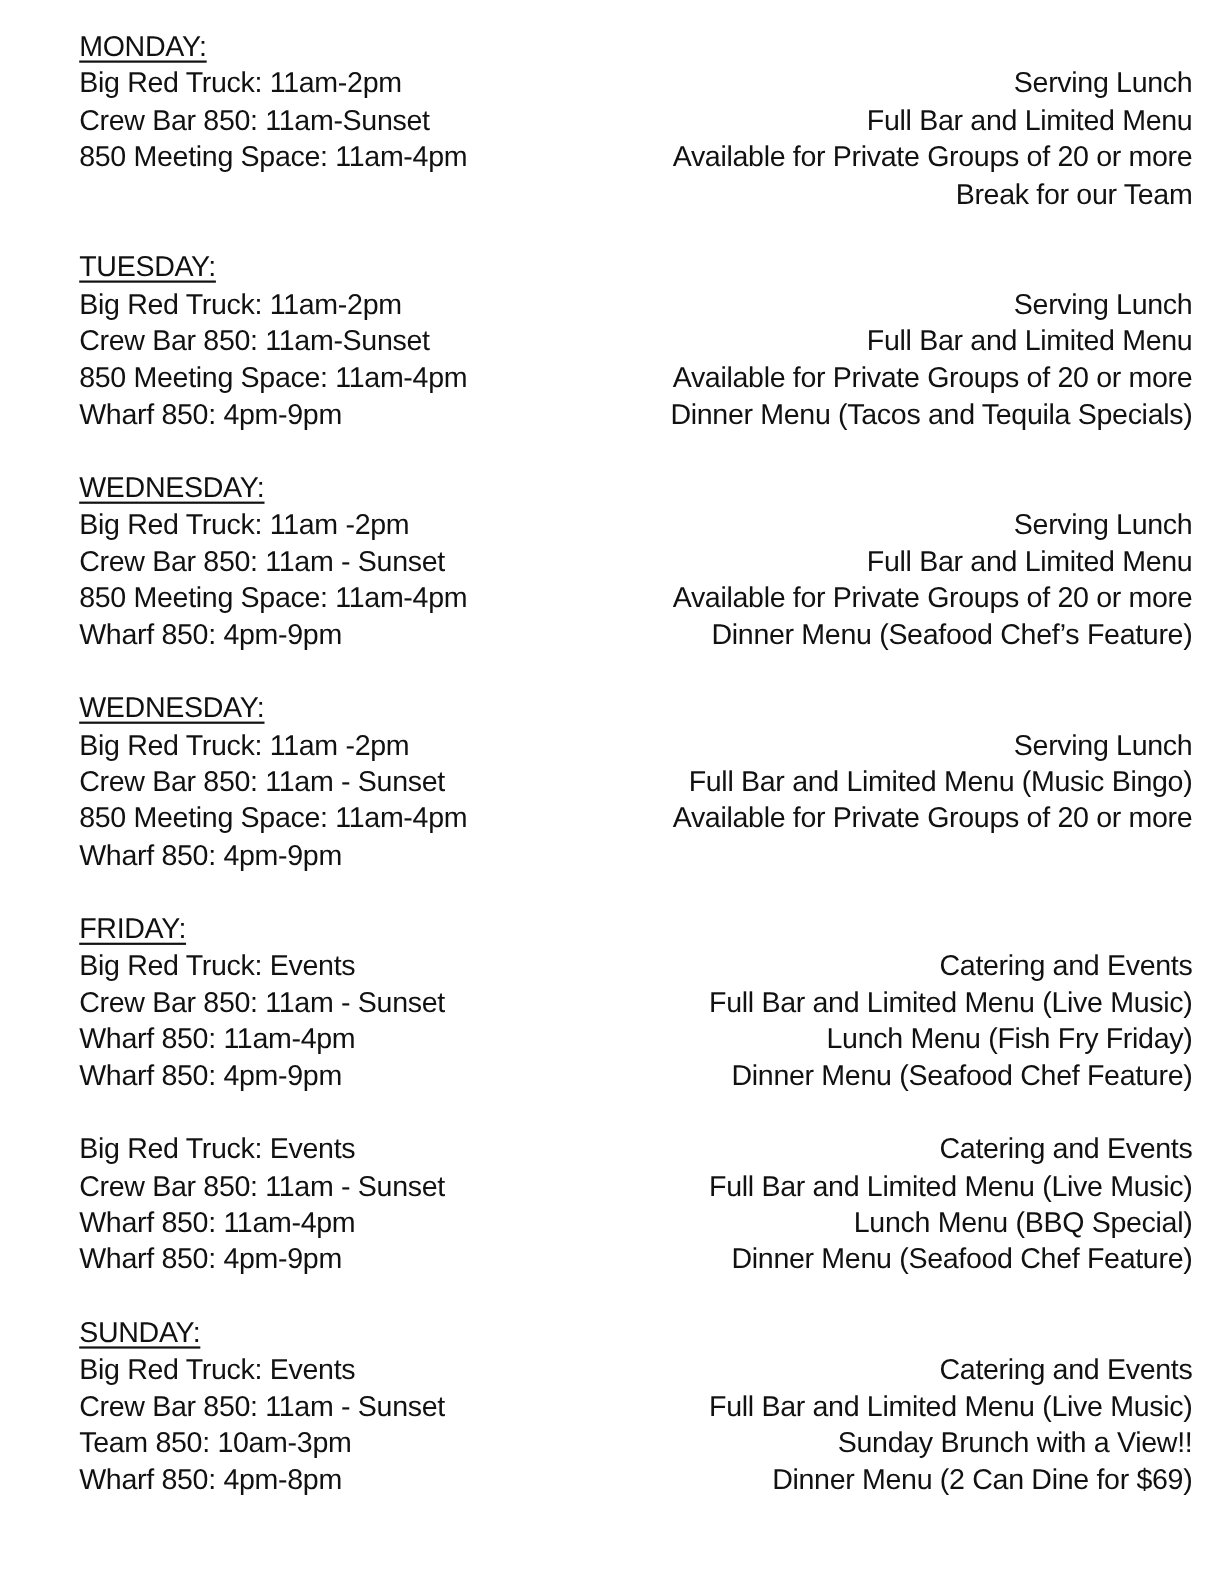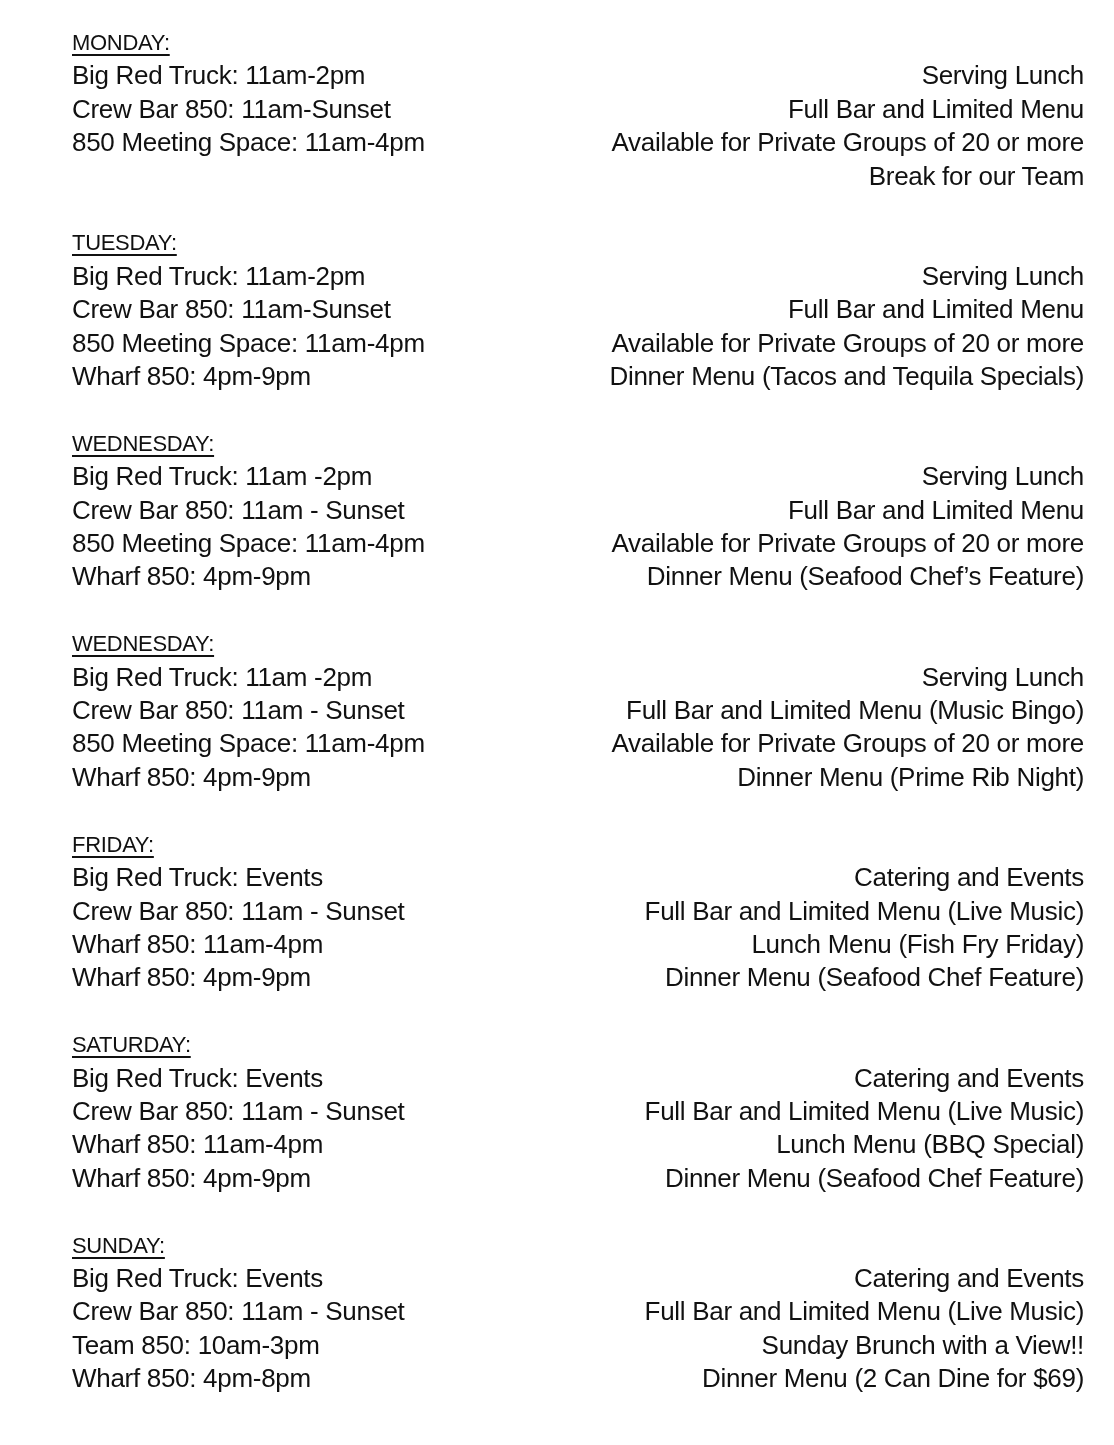--- a/index.html
+++ b/index.html
@@ -12,21 +12,21 @@
     font-family: "Liberation Sans", sans-serif;
     font-size: 26px;
     line-height: 33.4px;
     letter-spacing: -0.3px;
     padding: 26px 30px 0 72px;
     overflow: hidden;
   }
   .day { margin: 0 0 33.4px 0; }
   .day-heading {
     margin: 0;
-    font-size: 22px;
+    font-size: 26px;
     font-weight: 400;
     text-decoration: underline;
     text-decoration-thickness: 2px;
     text-underline-offset: 4px;
   }
   .row { display: flex; }
   .cell-left { flex: 0 0 525px; white-space: nowrap; }
   .cell-right { flex: 1; white-space: nowrap; text-align: right; }
 </style>
 </head>
@@ -102,21 +102,20 @@
     <div class="row">
       <span class="cell-left">Crew Bar 850: 11am - Sunset</span>
       <span class="cell-right">Full Bar and Limited Menu (Music Bingo)</span>
     </div>
     <div class="row">
       <span class="cell-left">850 Meeting Space: 11am-4pm</span>
       <span class="cell-right">Available for Private Groups of 20 or more</span>
     </div>
     <div class="row">
       <span class="cell-left">Wharf 850: 4pm-9pm</span>
-      <span class="cell-right">Dinner Menu (Prime Rib Night)</span>
     </div>
   </section>
 
   <section class="day">
     <h2 class="day-heading">FRIDAY:</h2>
     <div class="row">
       <span class="cell-left">Big Red Truck: Events</span>
       <span class="cell-right">Catering and Events</span>
     </div>
     <div class="row">
@@ -127,21 +126,20 @@
       <span class="cell-left">Wharf 850: 11am-4pm</span>
       <span class="cell-right">Lunch Menu (Fish Fry Friday)</span>
     </div>
     <div class="row">
       <span class="cell-left">Wharf 850: 4pm-9pm</span>
       <span class="cell-right">Dinner Menu (Seafood Chef Feature)</span>
     </div>
   </section>
 
   <section class="day">
-    <h2 class="day-heading">SATURDAY:</h2>
     <div class="row">
       <span class="cell-left">Big Red Truck: Events</span>
       <span class="cell-right">Catering and Events</span>
     </div>
     <div class="row">
       <span class="cell-left">Crew Bar 850: 11am - Sunset</span>
       <span class="cell-right">Full Bar and Limited Menu (Live Music)</span>
     </div>
     <div class="row">
       <span class="cell-left">Wharf 850: 11am-4pm</span>

